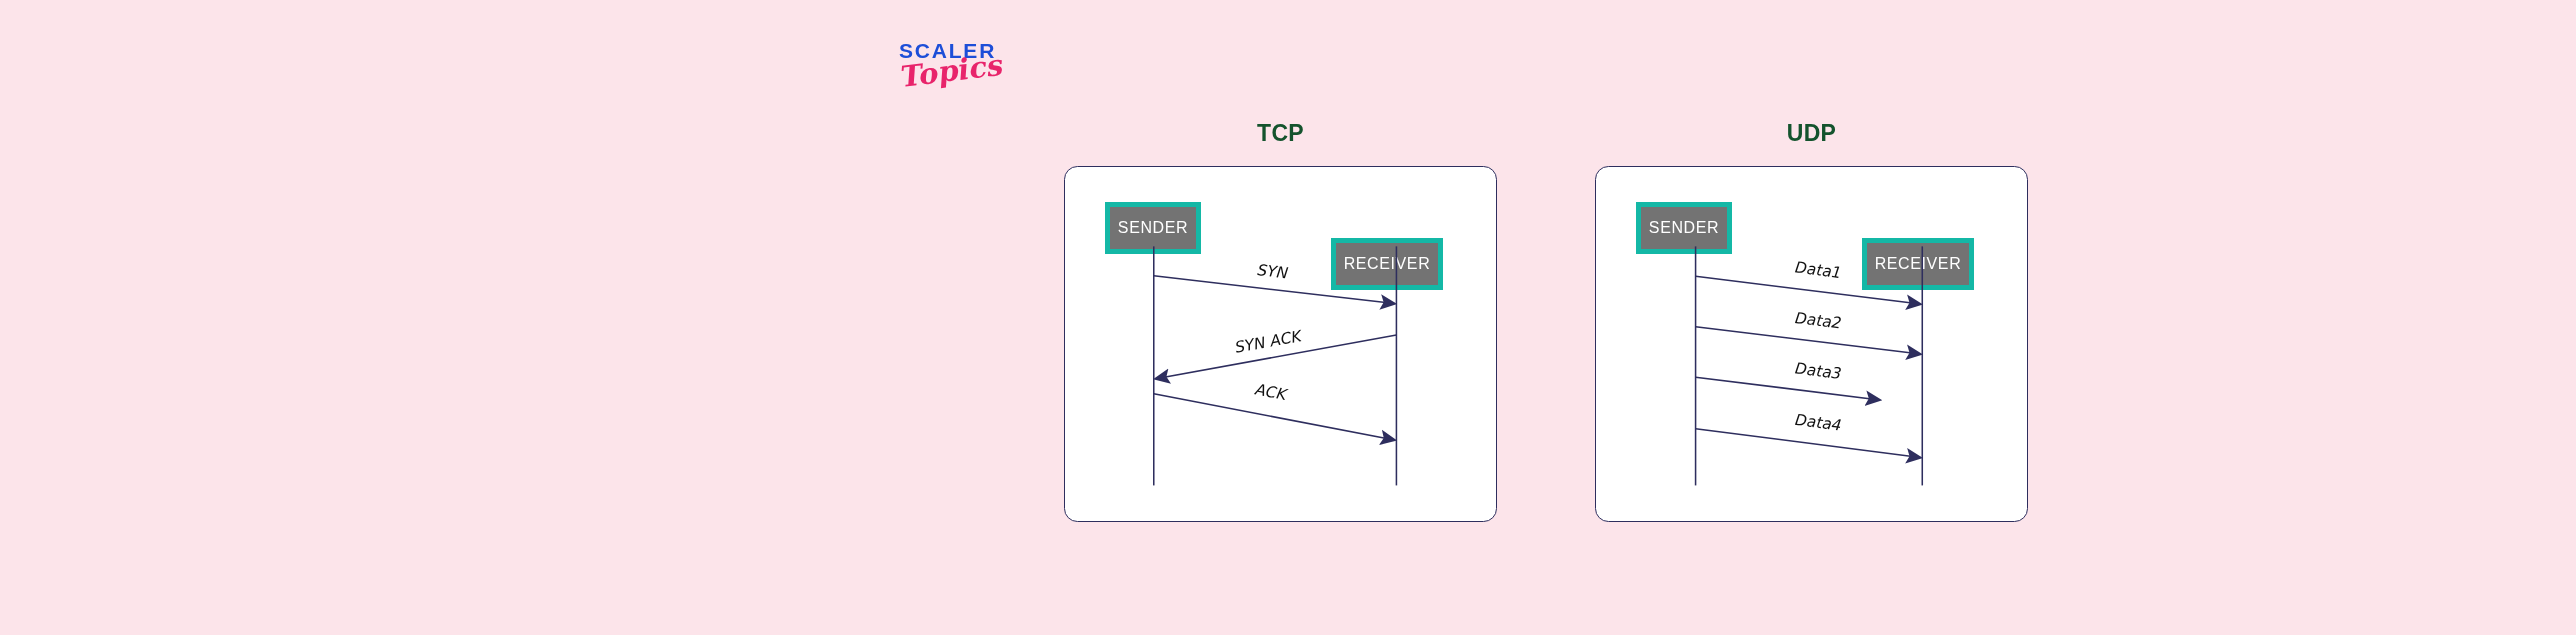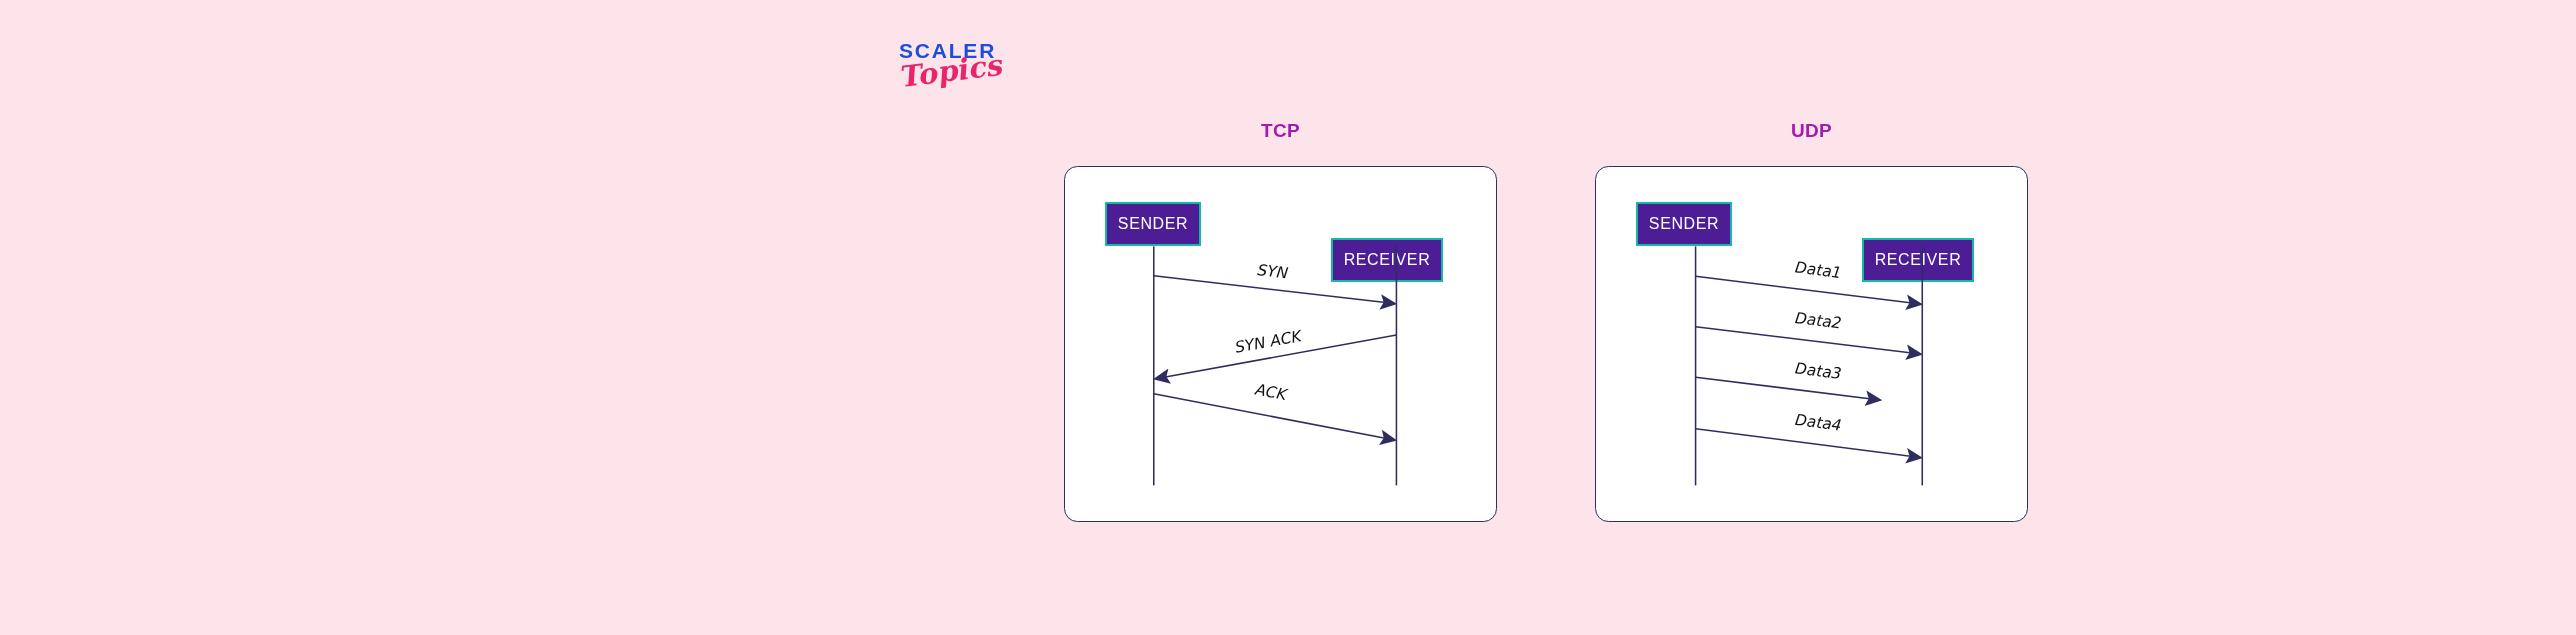--- a/index.html
+++ b/index.html
@@ -53,22 +53,22 @@
     top: 166px;
   }
   .panel-title {
     position: absolute;
     top: -46px;
     left: 0;
     width: 433px;
     text-align: center;
     font-family: "Liberation Sans", sans-serif;
     font-weight: bold;
-    font-size: 19px;
-    color: #a21caf;
+    font-size: 23px;
+    color: #14532d;
     letter-spacing: 0.3px;
   }
   .card {
     position: absolute;
     top: 0;
     left: 0;
     width: 433px;
     height: 356px;
     background: #ffffff;
     border: 1.5px solid #2e2e5e;
@@ -80,32 +80,32 @@
 
   .diagram {
     position: absolute;
     top: 0;
     left: 0;
   }
 
   
   .actor {
     position: absolute;
-    background: #4c1d95;
-    border: 2px solid #14b8a6;
+    background: #737373;
+    border: 5px solid #14b8a6;
     box-sizing: border-box;
     color: #ffffff;
     font-family: "Liberation Sans", sans-serif;
     font-weight: normal;
     font-size: 16px;
     letter-spacing: 0.6px;
     display: flex;
     align-items: center;
     justify-content: center;
-    height: 44px;
+    height: 52px;
   }
   .actor-sender   { left: 41px;  top: 36px; width: 96px; }
   .actor-receiver { left: 267px; top: 36px; width: 112px; margin-top: 36px; }
 </style>
 </head>
 <body>
 
 <div class="logo">
   <div class="logo-word">SCALER</div>
   <div class="logo-script">Topics</div>

